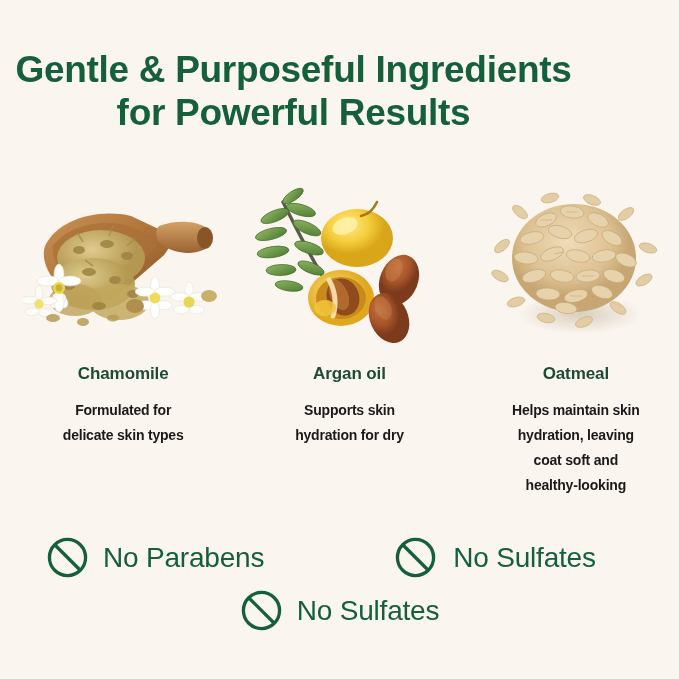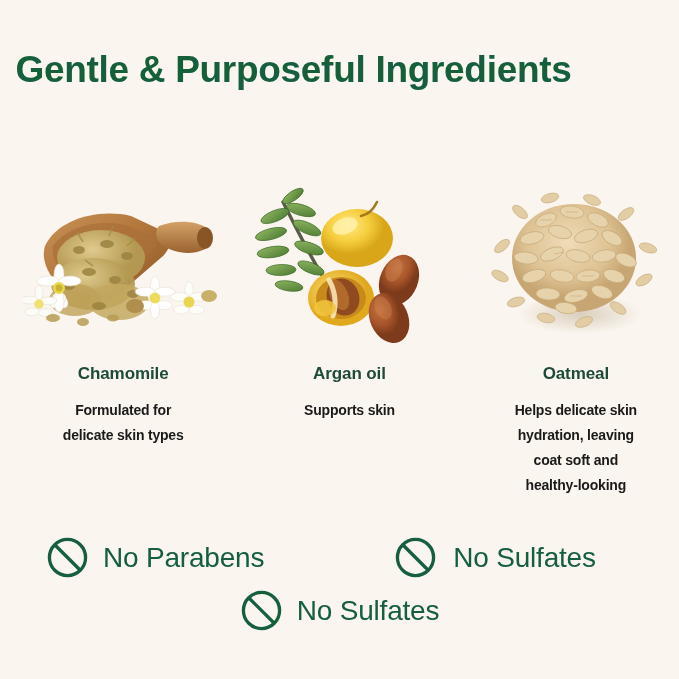--- a/index.html
+++ b/index.html
@@ -91,20 +91,21 @@
     white-space:nowrap;
   }
 </style>
 </head>
 <body>
 
 <div class="page">
 
   <div class="title">
     <span class="title-line">Gentle &amp; Purposeful Ingredients</span>
+    <span class="title-line">for Powerful Results</span>
   </div>
 
   <div class="columns">
 
     <div class="col">
       <div class="art-wrap">
         <svg width="200" height="178" viewBox="0 0 200 178" aria-hidden="true">
           <defs>
             <linearGradient id="woodA" x1="0" y1="0" x2="1" y2="1">
               <stop offset="0%" stop-color="#c89256"></stop>
@@ -271,21 +272,21 @@
 
           <ellipse cx="150" cy="104" rx="19" ry="26" fill="url(#nutG)" transform="rotate(22 150 104)"></ellipse>
           <ellipse cx="145" cy="94" rx="8" ry="12" fill="#cd8450" opacity="0.45" transform="rotate(22 145 94)"></ellipse>
           <ellipse cx="140" cy="142" rx="19" ry="26" fill="url(#nutG)" transform="rotate(-24 140 142)"></ellipse>
           <ellipse cx="134" cy="132" rx="8" ry="12" fill="#cd8450" opacity="0.4" transform="rotate(-24 134 132)"></ellipse>
         </svg>
       </div>
       <div class="ing-name">Argan oil</div>
       <div class="ing-desc">
         <span>Supports skin</span><br>
-        <br>
+        <span>hydration for dry</span><br>
       </div>
     </div>
 
     <div class="col">
       <div class="art-wrap">
         <svg width="200" height="178" viewBox="0 0 200 178" aria-hidden="true">
           <defs>
             <radialGradient id="pileG" cx="45%" cy="35%">
               <stop offset="0%" stop-color="#efdcb8"></stop>
               <stop offset="70%" stop-color="#ddc192"></stop>
@@ -341,21 +342,21 @@
             <ellipse cx="172" cy="72" rx="9" ry="4.5" transform="rotate(18 172 72)"></ellipse>
             <ellipse cx="150" cy="38" rx="9" ry="4.5" transform="rotate(-36 150 38)"></ellipse>
             <ellipse cx="116" cy="24" rx="9" ry="4.5" transform="rotate(22 116 24)"></ellipse>
             <ellipse cx="74" cy="22" rx="9" ry="4.5" transform="rotate(-14 74 22)"></ellipse>
             <ellipse cx="44" cy="36" rx="9" ry="4.5" transform="rotate(40 44 36)"></ellipse>
           </g>
         </svg>
       </div>
       <div class="ing-name">Oatmeal</div>
       <div class="ing-desc">
-        <span>Helps delicate skin</span><br>
+        <span>Helps maintain skin</span><br>
         <span>hydration, leaving</span><br>
         <span>coat soft and</span><br>
         <span>healthy-looking</span>
       </div>
     </div>
   </div>
 
   <div class="claims">
     <div class="claim-row row1">
 

